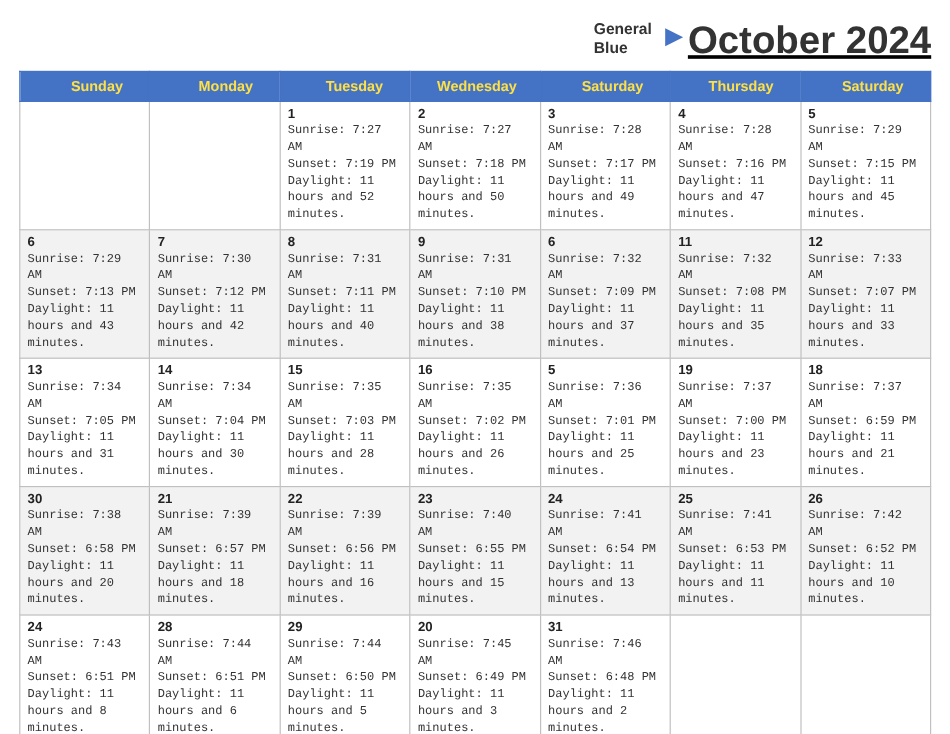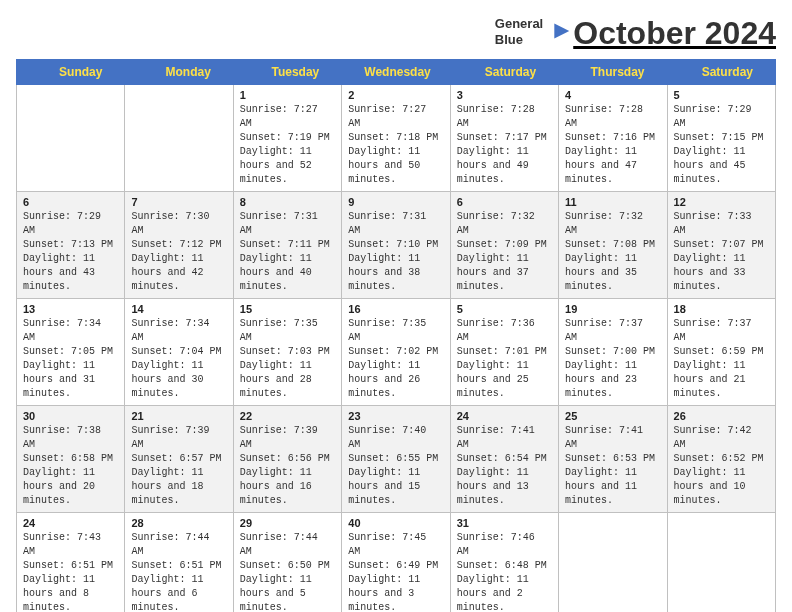--- a/index.html
+++ b/index.html
@@ -251,21 +251,21 @@
           </td>
           <td>
             <span class="day-num">28</span>
             <div class="day-info">Sunrise: 7:44 AM<br>Sunset: 6:51 PM<br>Daylight: 11 hours and 6 minutes.</div>
           </td>
           <td>
             <span class="day-num">29</span>
             <div class="day-info">Sunrise: 7:44 AM<br>Sunset: 6:50 PM<br>Daylight: 11 hours and 5 minutes.</div>
           </td>
           <td>
-            <span class="day-num">40</span>
+            <span class="day-num">20</span>
             <div class="day-info">Sunrise: 7:45 AM<br>Sunset: 6:49 PM<br>Daylight: 11 hours and 3 minutes.</div>
           </td>
           <td>
             <span class="day-num">31</span>
             <div class="day-info">Sunrise: 7:46 AM<br>Sunset: 6:48 PM<br>Daylight: 11 hours and 2 minutes.</div>
           </td>
           <td class="empty-cell"></td>
           <td class="empty-cell"></td>
         </tr>
       </tbody>

